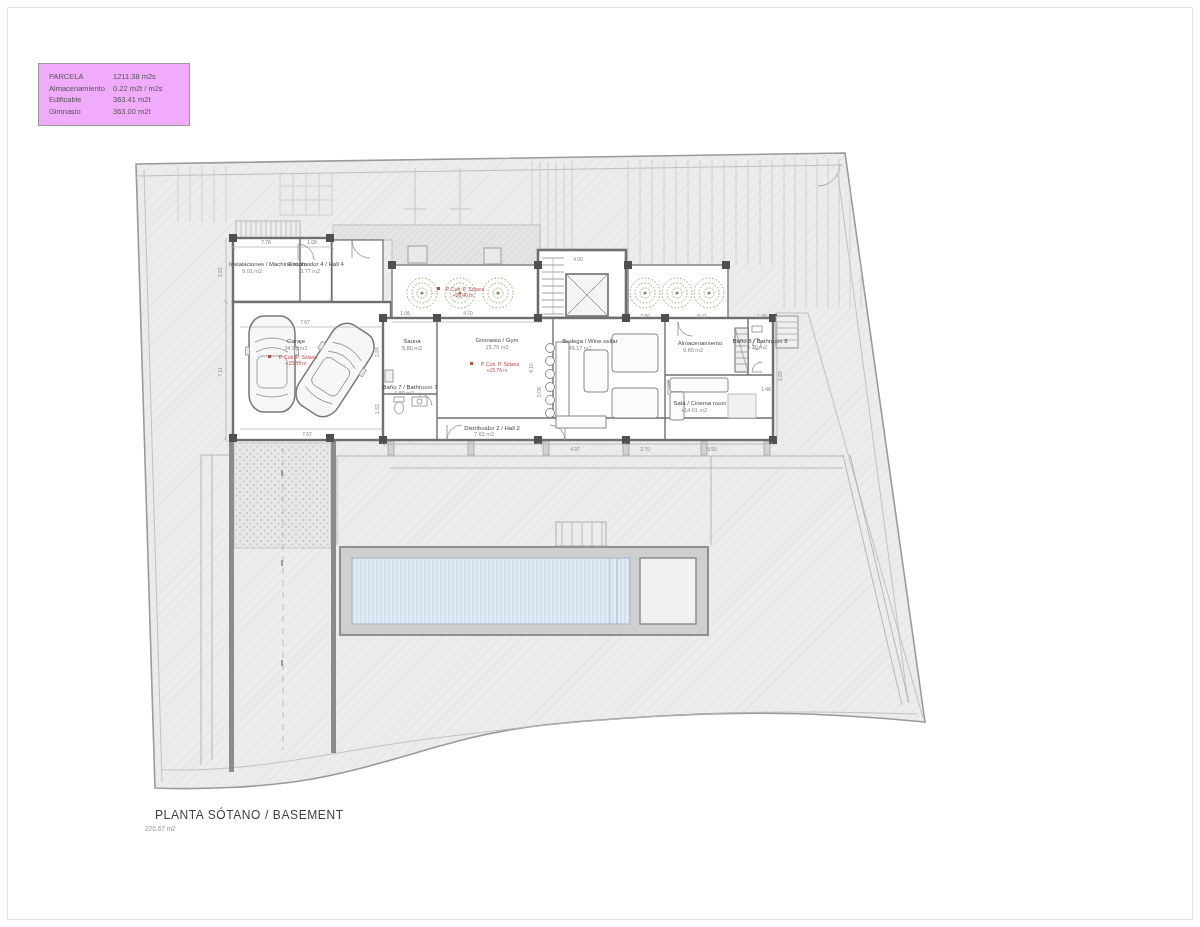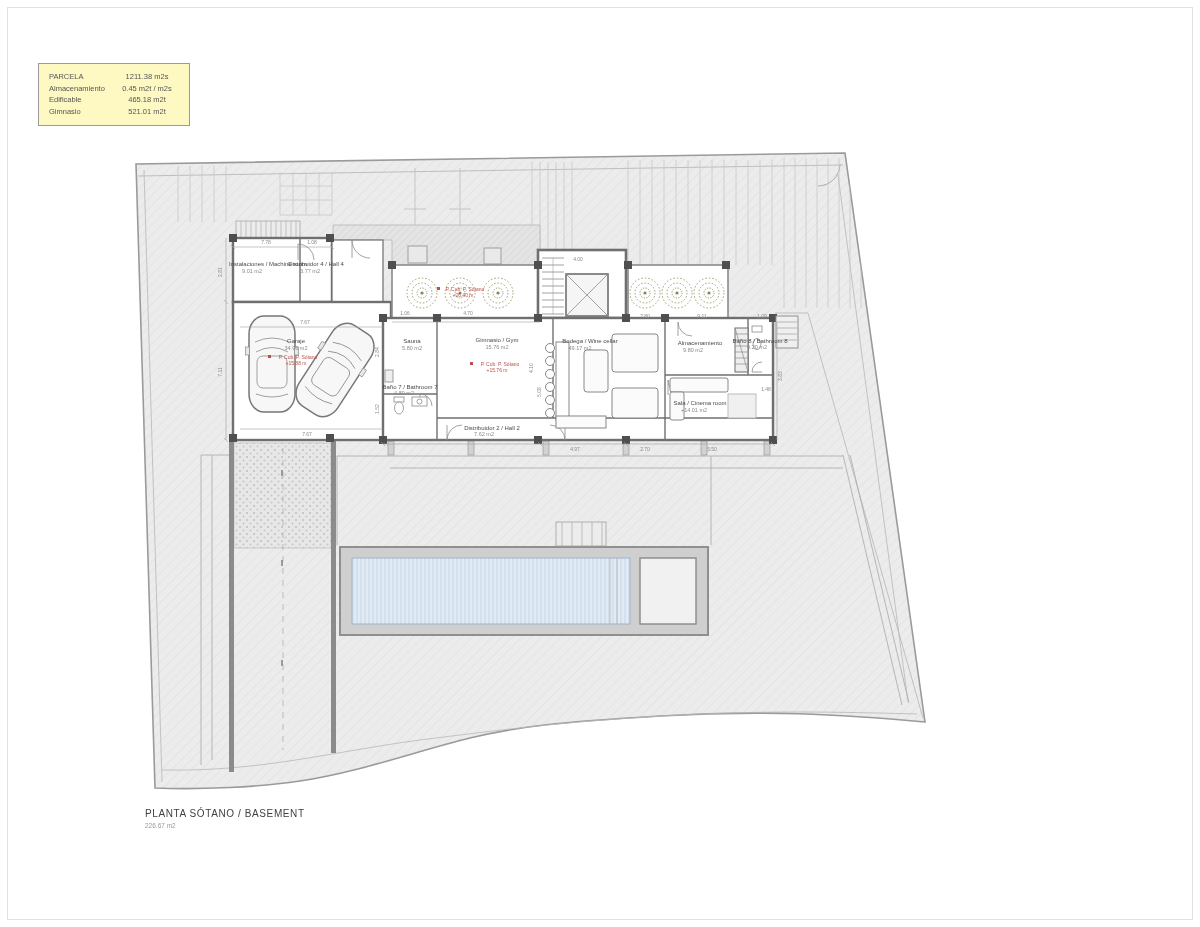--- a/index.html
+++ b/index.html
@@ -1,26 +1,26 @@
 <!DOCTYPE html>
 <html><head>
 <meta charset="utf-8">
 <style>
   html,body{margin:0;padding:0;background:#ffffff;}
   .page{position:relative;width:1200px;height:927px;background:#ffffff;overflow:hidden;
         font-family:"Liberation Sans", sans-serif;}
   .sheet-frame{position:absolute;left:7px;top:7px;right:7px;bottom:7px;
         border:1px solid #e2e2e2;pointer-events:none;}
   .legend{position:absolute;left:38px;top:63px;width:152px;border:1px solid #9a9a9a;
-        background:#fef9c3;padding:7px 8px 8px 10px;box-sizing:border-box;}
+        background:#f0abfc;padding:7px 8px 8px 10px;box-sizing:border-box;}
   .legend .row{display:flex;font-size:7.5px;color:#555;line-height:11.5px;}
   .legend .lab{width:64px;}
-  .legend .val{flex:1;text-align:center;}
+  .legend .val{flex:1;}
   .titleblock{position:absolute;left:145px;top:808px;}
-  .titleblock .t1{font-size:10px;letter-spacing:.6px;color:#3f3f3f;}
+  .titleblock .t1{font-size:12px;letter-spacing:.6px;color:#3f3f3f;margin-left:10px;}
   .titleblock .t2{font-size:6.5px;color:#9a9a9a;margin-top:3px;}
   svg{position:absolute;left:0;top:0;}
   svg text{font-family:"Liberation Sans", sans-serif;fill:#4a4a4a;}
   .rname{font-size:6px;}
   .rarea{font-size:5.5px;fill:#8a8a8a;}
   .rnote{font-size:5px;fill:#bc4f4a;}
   .dim{font-size:5px;fill:#8b8b8b;}
 </style>
 </head>
 <body>
@@ -28,29 +28,29 @@
 <div class="page">
   <div class="sheet-frame"></div>
 
   <div class="legend">
     <div class="row">
       <span class="lab">PARCELA</span>
       <span class="val">1211.38 m2s</span>
     </div>
     <div class="row">
       <span class="lab">Almacenamiento</span>
-      <span class="val">0.45 m2t / m2s</span>
+      <span class="val">0.22 m2t / m2s</span>
     </div>
     <div class="row">
       <span class="lab">Edificable</span>
-      <span class="val">465.18 m2t</span>
+      <span class="val">363.41 m2t</span>
     </div>
     <div class="row">
       <span class="lab">Gimnasio</span>
-      <span class="val">521.01 m2t</span>
+      <span class="val">363.00 m2t</span>
     </div>
   </div>
 
   <svg width="1200" height="927" viewBox="0 0 1200 927">
     <defs>
       <pattern id="hatch" width="7" height="7" patternUnits="userSpaceOnUse" patternTransform="rotate(-45)">
         <rect width="7" height="7" fill="#ececec"></rect>
         <line x1="0" y1="0" x2="7" y2="0" stroke="#dcdcdc" stroke-width="1"></line>
       </pattern>
       <pattern id="hatch2" width="5" height="5" patternUnits="userSpaceOnUse" patternTransform="rotate(-45)">

